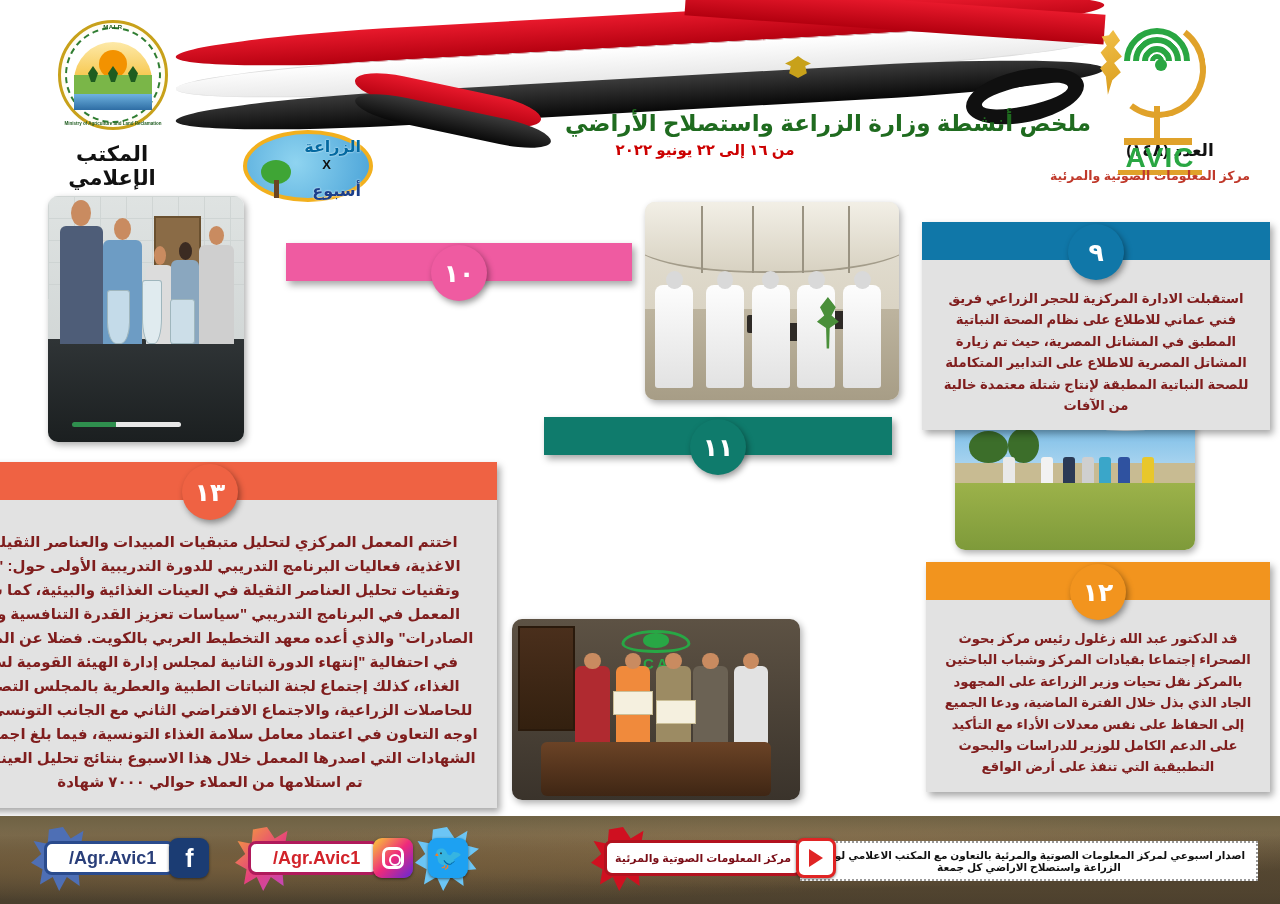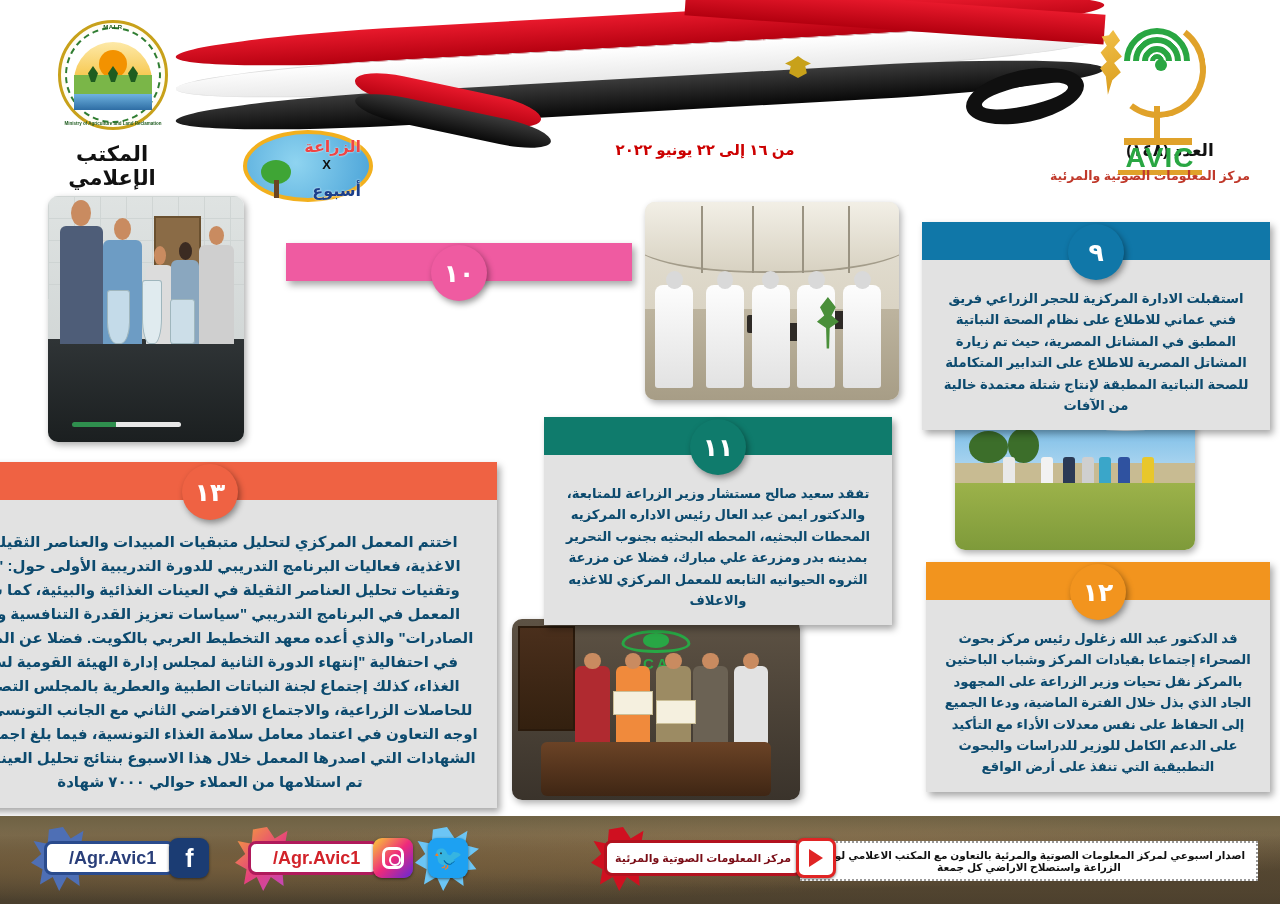--- a/index.html
+++ b/index.html
@@ -108,21 +108,21 @@
 
   
   .week-logo { position: absolute; left: 243px; top: 130px; width: 130px; height: 72px; }
   .week-oval {
     position: absolute; inset: 0; border-radius: 50%;
     background: radial-gradient(circle at 40% 45%, #8fd4f0, #4aa3d8);
     border: 4px solid #f2b01e;
   }
   .week-ar1 {
     position: absolute; right: 12px; top: 7px; font-size: 16px;
-    font-weight: bold; color: #ef4444; text-shadow: 0 0 2px #fff;
+    font-weight: bold; color: #0369a1; text-shadow: 0 0 2px #fff;
   }
   .week-x {
     position: absolute; right: 42px; top: 27px; font-size: 13px;
     font-weight: bold; color: #111;
   }
   .week-ar2 {
     position: absolute; right: 12px; bottom: 2px; font-size: 16px;
     font-weight: bold; color: #1b3f8b; text-shadow: 0 0 2px #fff;
   }
   .week-tree-t {
@@ -205,21 +205,21 @@
   .card-num {
     position: absolute; left: 50%; top: 2px; transform: translateX(-50%);
     width: 56px; height: 56px; border-radius: 50%;
     display: flex; align-items: center; justify-content: center;
     font-size: 25px; font-weight: bold; color: #fff;
     box-shadow: 2px 3px 6px rgba(0,0,0,.4);
   }
   .card-body {
     padding: 28px 16px 14px 16px;
     font-size: 13.2px; line-height: 1.62; font-weight: bold;
-    color: #0c4a6e; text-align: center; direction: rtl;
+    color: #7f1d1d; text-align: center; direction: rtl;
   }
 
   #card9  { right: 10px;  top: 222px;  width: 348px; }
   #card10 { right: 648px; top: 243px;  width: 346px; }
   #card11 { right: 388px; top: 417px;  width: 348px; }
   #card12 { right: 10px;  top: 562px;  width: 344px; }
   #card13 { right: 783px; top: 462px;  width: 574px; }
   #card13 .card-body { font-size: 15px; line-height: 1.6; padding-top: 30px; }
 
   
@@ -398,20 +398,21 @@
       <div class="rb rb-red"></div>
       <div class="rb rb-white"></div>
       <div class="rb rb-black"></div>
       <div class="rb-red2"></div>
       <div class="rb-tail-red"></div>
       <div class="rb-tail-black"></div>
       <div class="rb-curl"></div>
       <div class="rb-eagle"></div>
     </div>
 
+    <div class="main-title">ملخص أنشطة وزارة الزراعة واستصلاح الأراضي</div>
     <div class="date-line">من ١٦ إلى ٢٢ يونيو ٢٠٢٢</div>
     <div class="issue-no">العدد (١٤٨)</div>
 
     <div class="week-logo">
       <div class="week-oval"></div>
       <div class="week-tree-t"></div>
       <div class="week-tree-s"></div>
       <div class="week-ar1">الزراعة</div>
       <div class="week-x">X</div>
       <div class="week-ar2">أسبوع</div>
@@ -545,21 +546,20 @@
   <div class="card" id="card10">
     <div class="card-head" style="background: rgb(239, 91, 161);">
       <div class="card-num" style="background: rgb(239, 91, 161);">١٠</div>
     </div>
   </div>
 
   <div class="card" id="card11">
     <div class="card-head" style="background: rgb(15, 123, 108);">
       <div class="card-num" style="background: rgb(15, 123, 108);">١١</div>
     </div>
-    <div class="card-body">تفقد  سعيد صالح مستشار وزير الزراعة  للمتابعة، والدكتور ايمن عبد العال رئيس الاداره المركزيه المحطات البحثيه، المحطه البحثيه بجنوب التحرير بمدينه بدر ومزرعة علي مبارك، فضلا عن مزرعة الثروه الحيوانيه التابعه للمعمل المركزي للاغذيه والاعلاف</div>
   </div>
 
   <div class="card" id="card12">
     <div class="card-head" style="background: rgb(242, 148, 30);">
       <div class="card-num" style="background: rgb(242, 148, 30);">١٢</div>
     </div>
     <div class="card-body">قد الدكتور عبد الله زغلول رئيس مركز بحوث الصحراء إجتماعا بقيادات المركز وشباب الباحثين بالمركز نقل تحيات وزير الزراعة  على المجهود الجاد الذي بذل خلال الفترة الماضية، ودعا الجميع إلى الحفاظ على نفس معدلات الأداء مع التأكيد على الدعم الكامل للوزير للدراسات والبحوث التطبيقية التي تنفذ على أرض الواقع</div>
   </div>
 
   <div class="card" id="card13">

